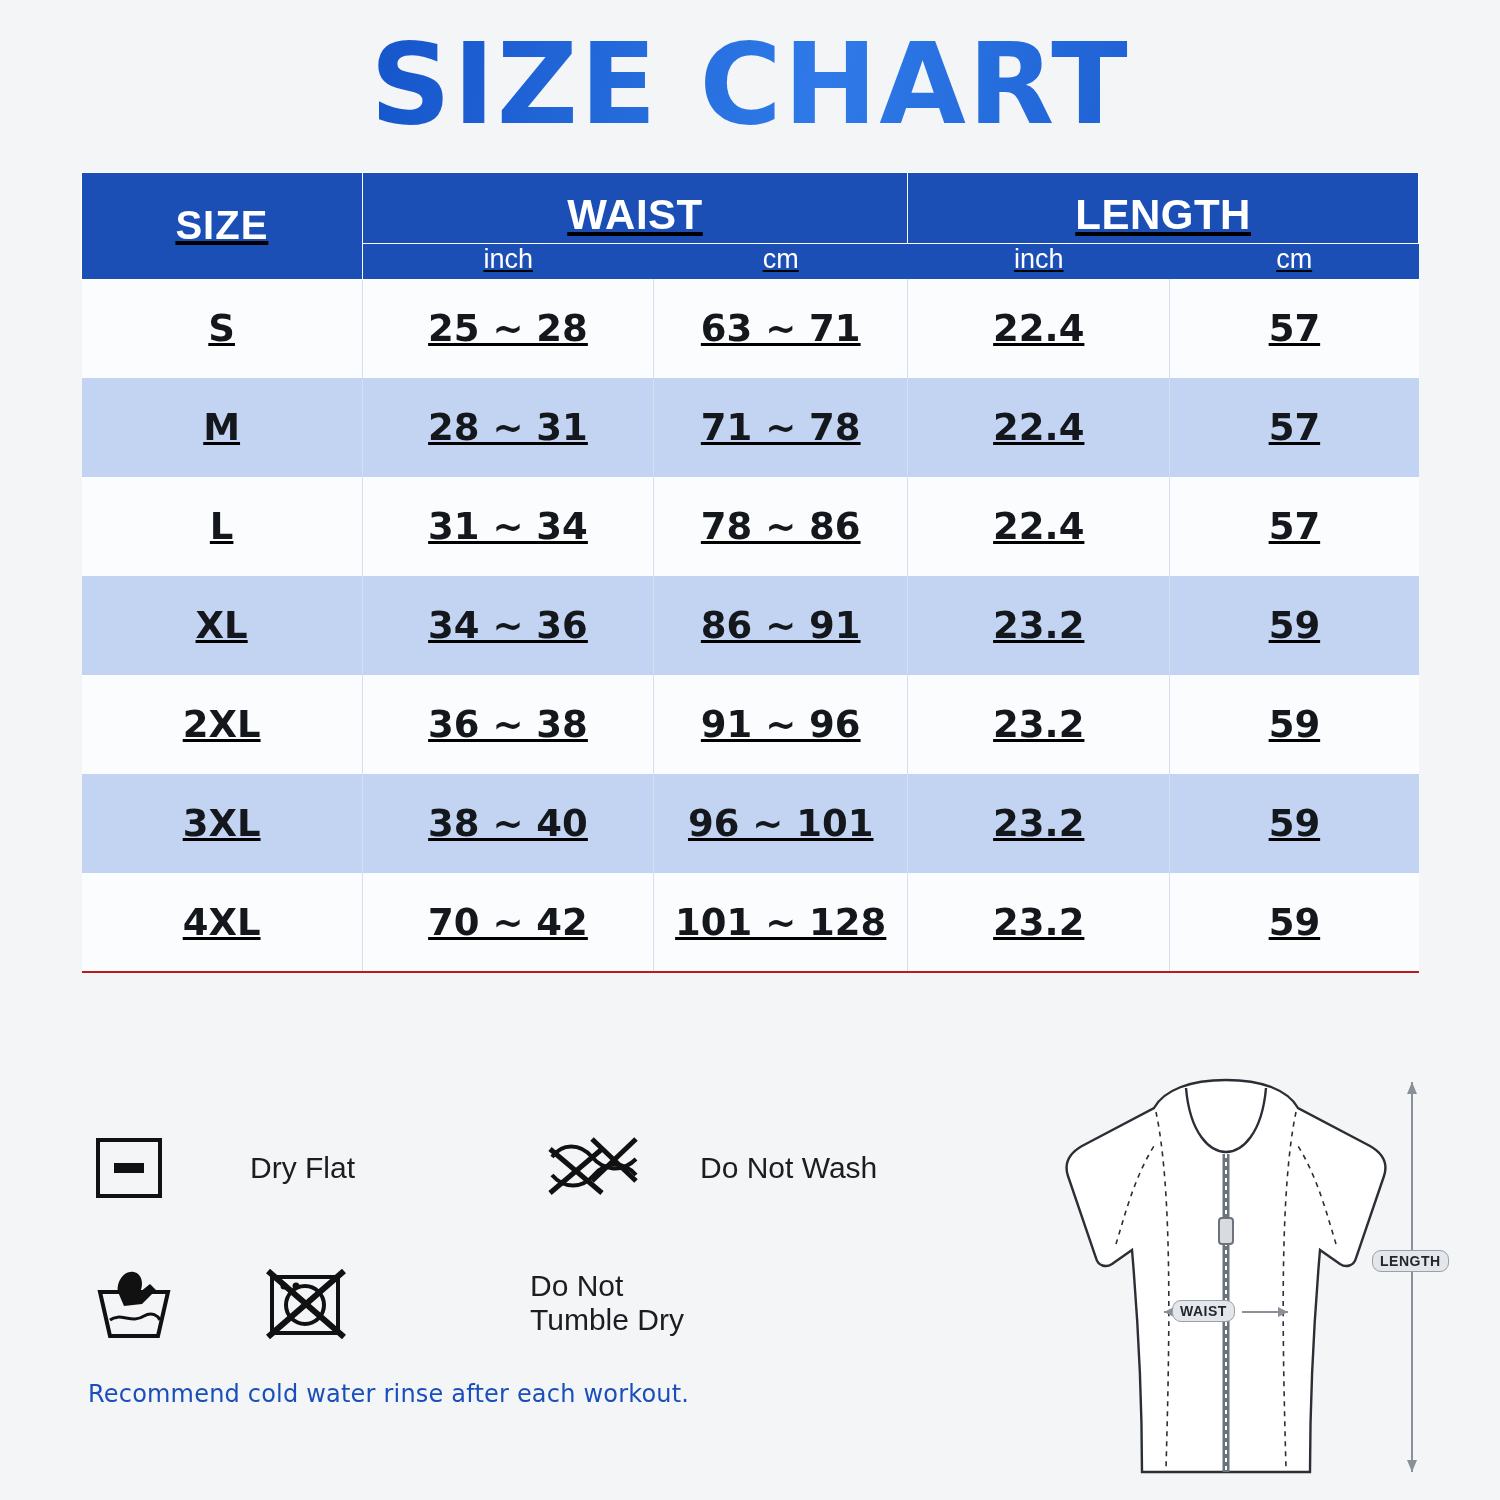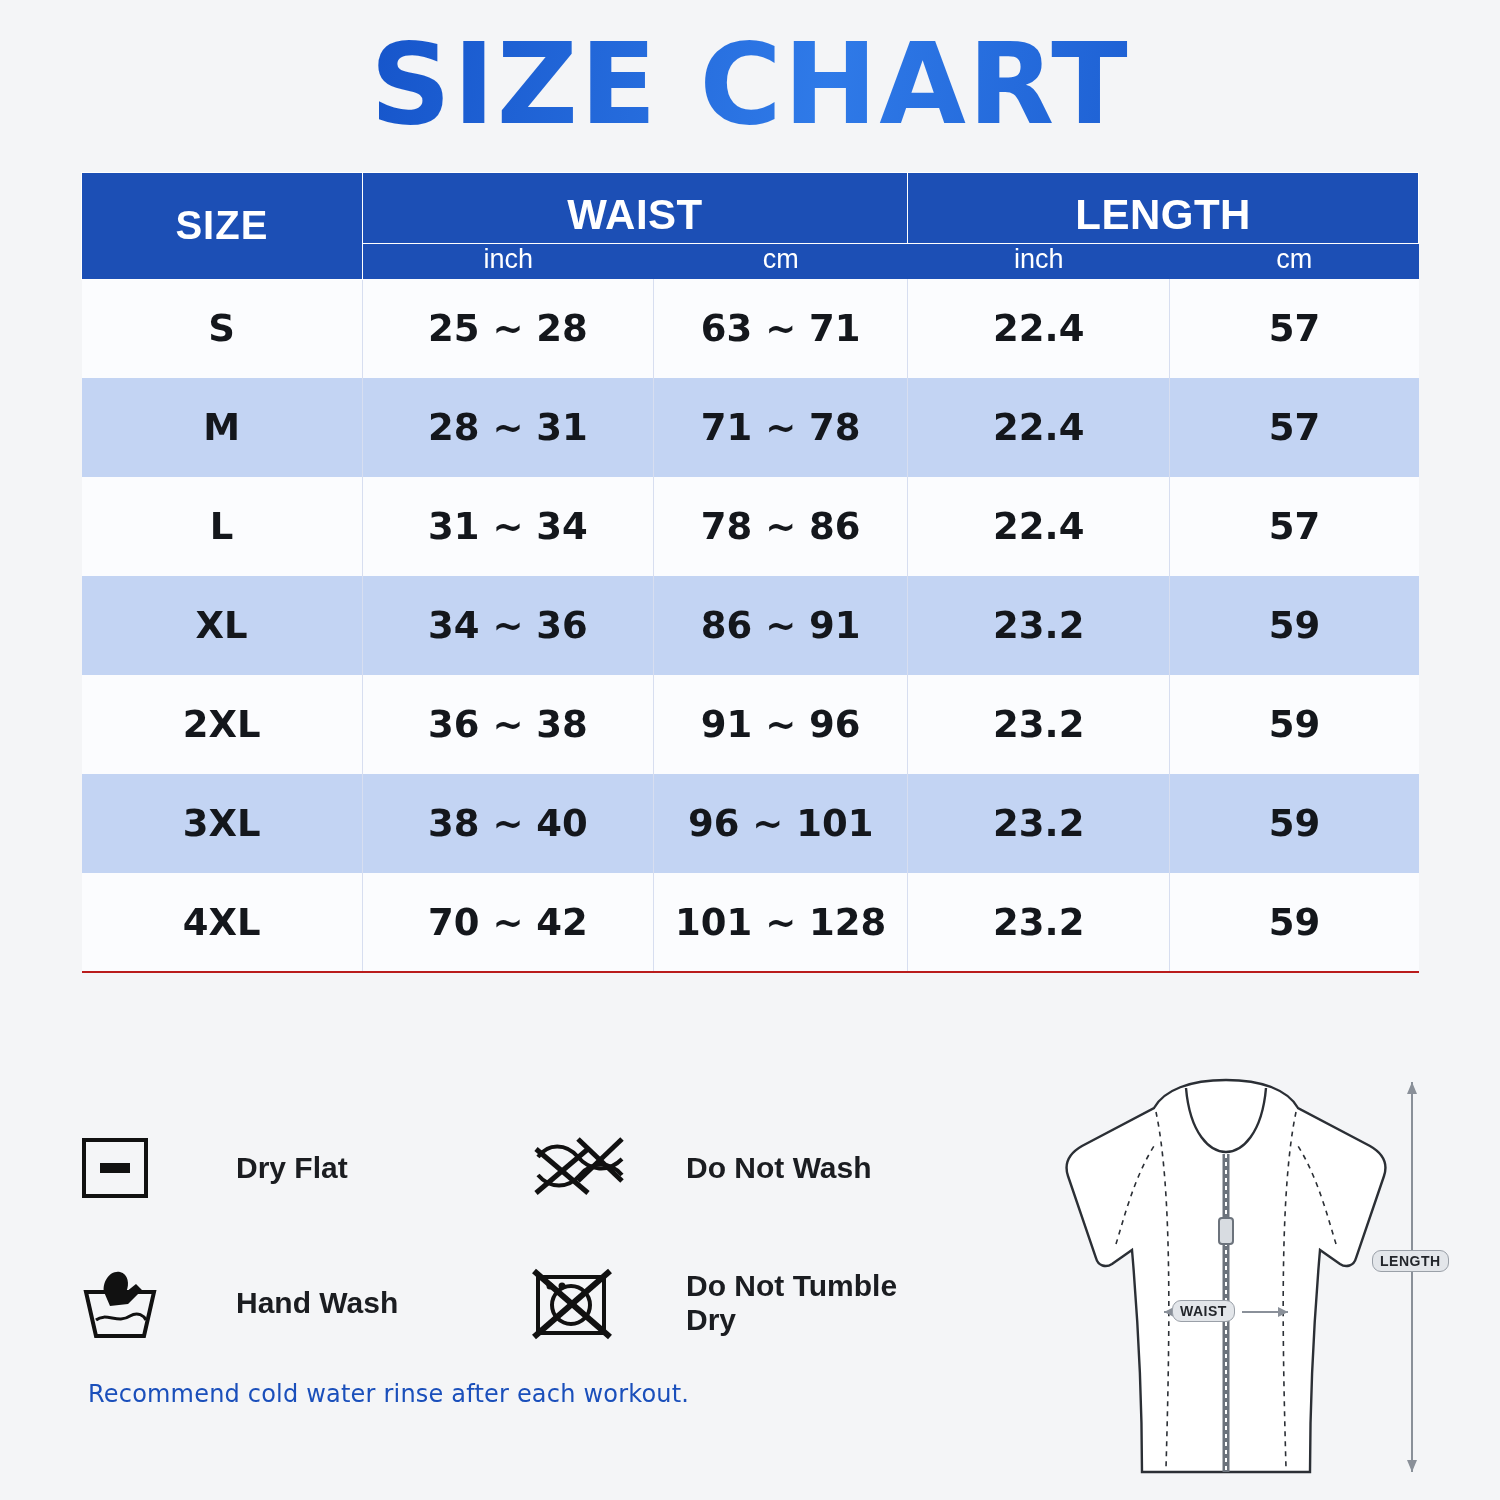--- a/index.html
+++ b/index.html
@@ -30,20 +30,21 @@
 
   
   .table-wrap {
     margin: 18px auto 0 auto;
     width: 1338px;
   }
   table.size-table {
     width: 100%;
     border-collapse: collapse;
     table-layout: fixed;
+    text-decoration: underline;
   }
   table.size-table thead th {
     background: #1c4fb5;
     color: #ffffff;
     border: 1px solid #ffffff;
   }
   .th-group {
     font-size: 42px;
     font-weight: bold;
     padding-top: 18px;
@@ -82,24 +83,23 @@
 
   .col-size { width: 21%; }
   .col-a { width: 21.8%; }
   .col-b { width: 19%; }
   .col-c { width: 19.6%; }
   .col-d { width: 18.6%; }
 
   
   .care {
     position: absolute;
-    left: 66px;
+    left: 80px;
     top: 1100px;
     width: 880px;
-    font-weight: bold;
   }
   .care-grid {
     display: grid;
     grid-template-columns: 170px 280px 170px 260px;
     grid-template-rows: 135px 135px;
     align-items: center;
   }
   .care-icon { display: flex; align-items: center; justify-content: flex-start; padding-left: 10px; }
   .care-label {
     font-size: 30px;
@@ -244,21 +244,20 @@
     </div>
     <div class="care-label">Do Not Wash</div>
 
     <div class="care-icon">
       <svg width="88" height="82" viewBox="0 0 88 82">
         <path d="M10 30 L78 30 L68 74 L20 74 Z" fill="none" stroke="#111" stroke-width="4"></path>
         <path d="M28 30 C26 20, 34 8, 44 10 C52 12, 54 22, 50 30 L60 22 L66 28 L52 42 L34 44 Z" fill="#111"></path>
         <path d="M20 58 C30 50, 42 62, 54 54 C62 49, 68 54, 70 58" fill="none" stroke="#111" stroke-width="3"></path>
       </svg>
     </div>
-    <div class="care-label">Hand Wash</div>
 
     <div class="care-icon">
       <svg width="92" height="80" viewBox="0 0 92 80">
         <rect x="12" y="14" width="66" height="56" fill="none" stroke="#111" stroke-width="4"></rect>
         <circle cx="45" cy="42" r="19" fill="none" stroke="#111" stroke-width="4"></circle>
         <circle cx="24" cy="23" r="3.5" fill="#111"></circle>
         <circle cx="36" cy="23" r="3.5" fill="#111"></circle>
         <path d="M8 8 L84 74" stroke="#111" stroke-width="6"></path>
         <path d="M84 8 L8 74" stroke="#111" stroke-width="6"></path>
       </svg>

